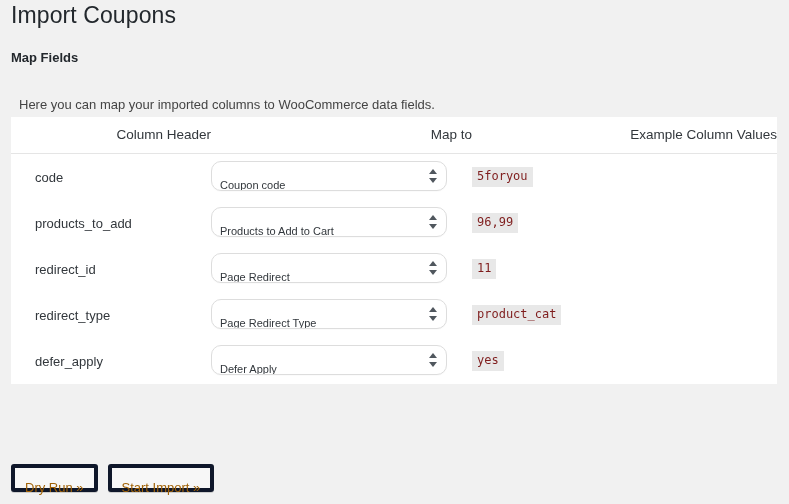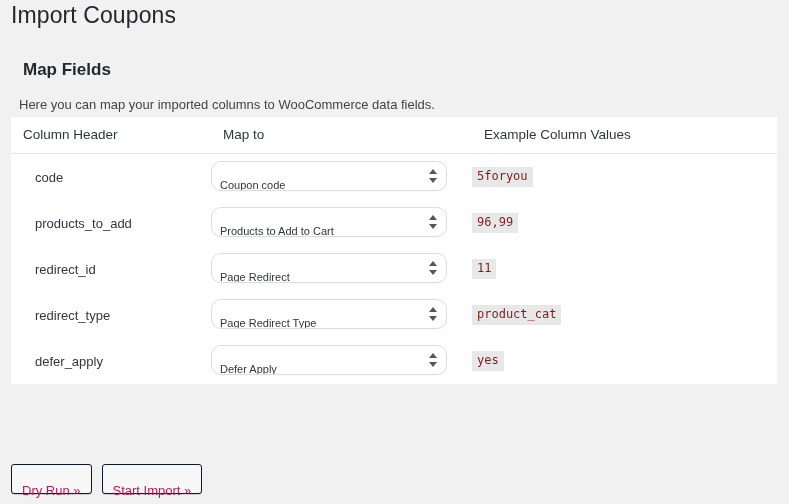--- a/index.html
+++ b/index.html
@@ -32,25 +32,25 @@
     color: #23282d;
     letter-spacing: 0.1px;
     line-height: 34px;
     margin: 0;
   }
 
   .section-title {
     position: absolute;
     left: 11px;
     top: 48px;
-    font-size: 17px;
+    font-size: 13px;
     font-weight: 700;
     color: #23282d;
     line-height: 20px;
-    margin: 12px;
+    margin: 0;
   }
 
   .intro-text {
     position: absolute;
     left: 11px;
     top: 88px;
     font-size: 13px;
     font-weight: 400;
     color: #444;
     line-height: 18px;
@@ -68,21 +68,21 @@
     box-sizing: border-box;
   }
 
   .map-table table {
     width: 100%;
     border-collapse: collapse;
     table-layout: fixed;
   }
 
   .map-table th {
-    text-align: left;
+    text-align: right;
     font-size: 13.5px;
     font-weight: 400;
     color: #32373c;
     padding: 10px 0 11px 12px;
     border-bottom: 1px solid #e5e5e5;
     box-sizing: border-box;
     vertical-align: middle;
     background: #fff;
   }
 
@@ -187,25 +187,25 @@
     display: flex;
     gap: 10px;
   }
 
   .wp-button {
     font-family: "Liberation Sans", sans-serif;
     font-size: 13px;
     line-height: 24px;
     height: 28px;
     box-sizing: border-box;
-    padding: 14px 10px;
+    padding: 8px 10px;
     background: #f7f7f7;
-    border: 1px solid #0f172a;
+    border: 4px solid #0f172a;
     border-radius: 3px;
-    color: #be185d;
+    color: #a16207;
     box-shadow: 0 1px 0 #ccc;
     cursor: pointer;
     white-space: nowrap;
   }
 </style>
 </head>
 <body>
 
 <div class="page">
 

